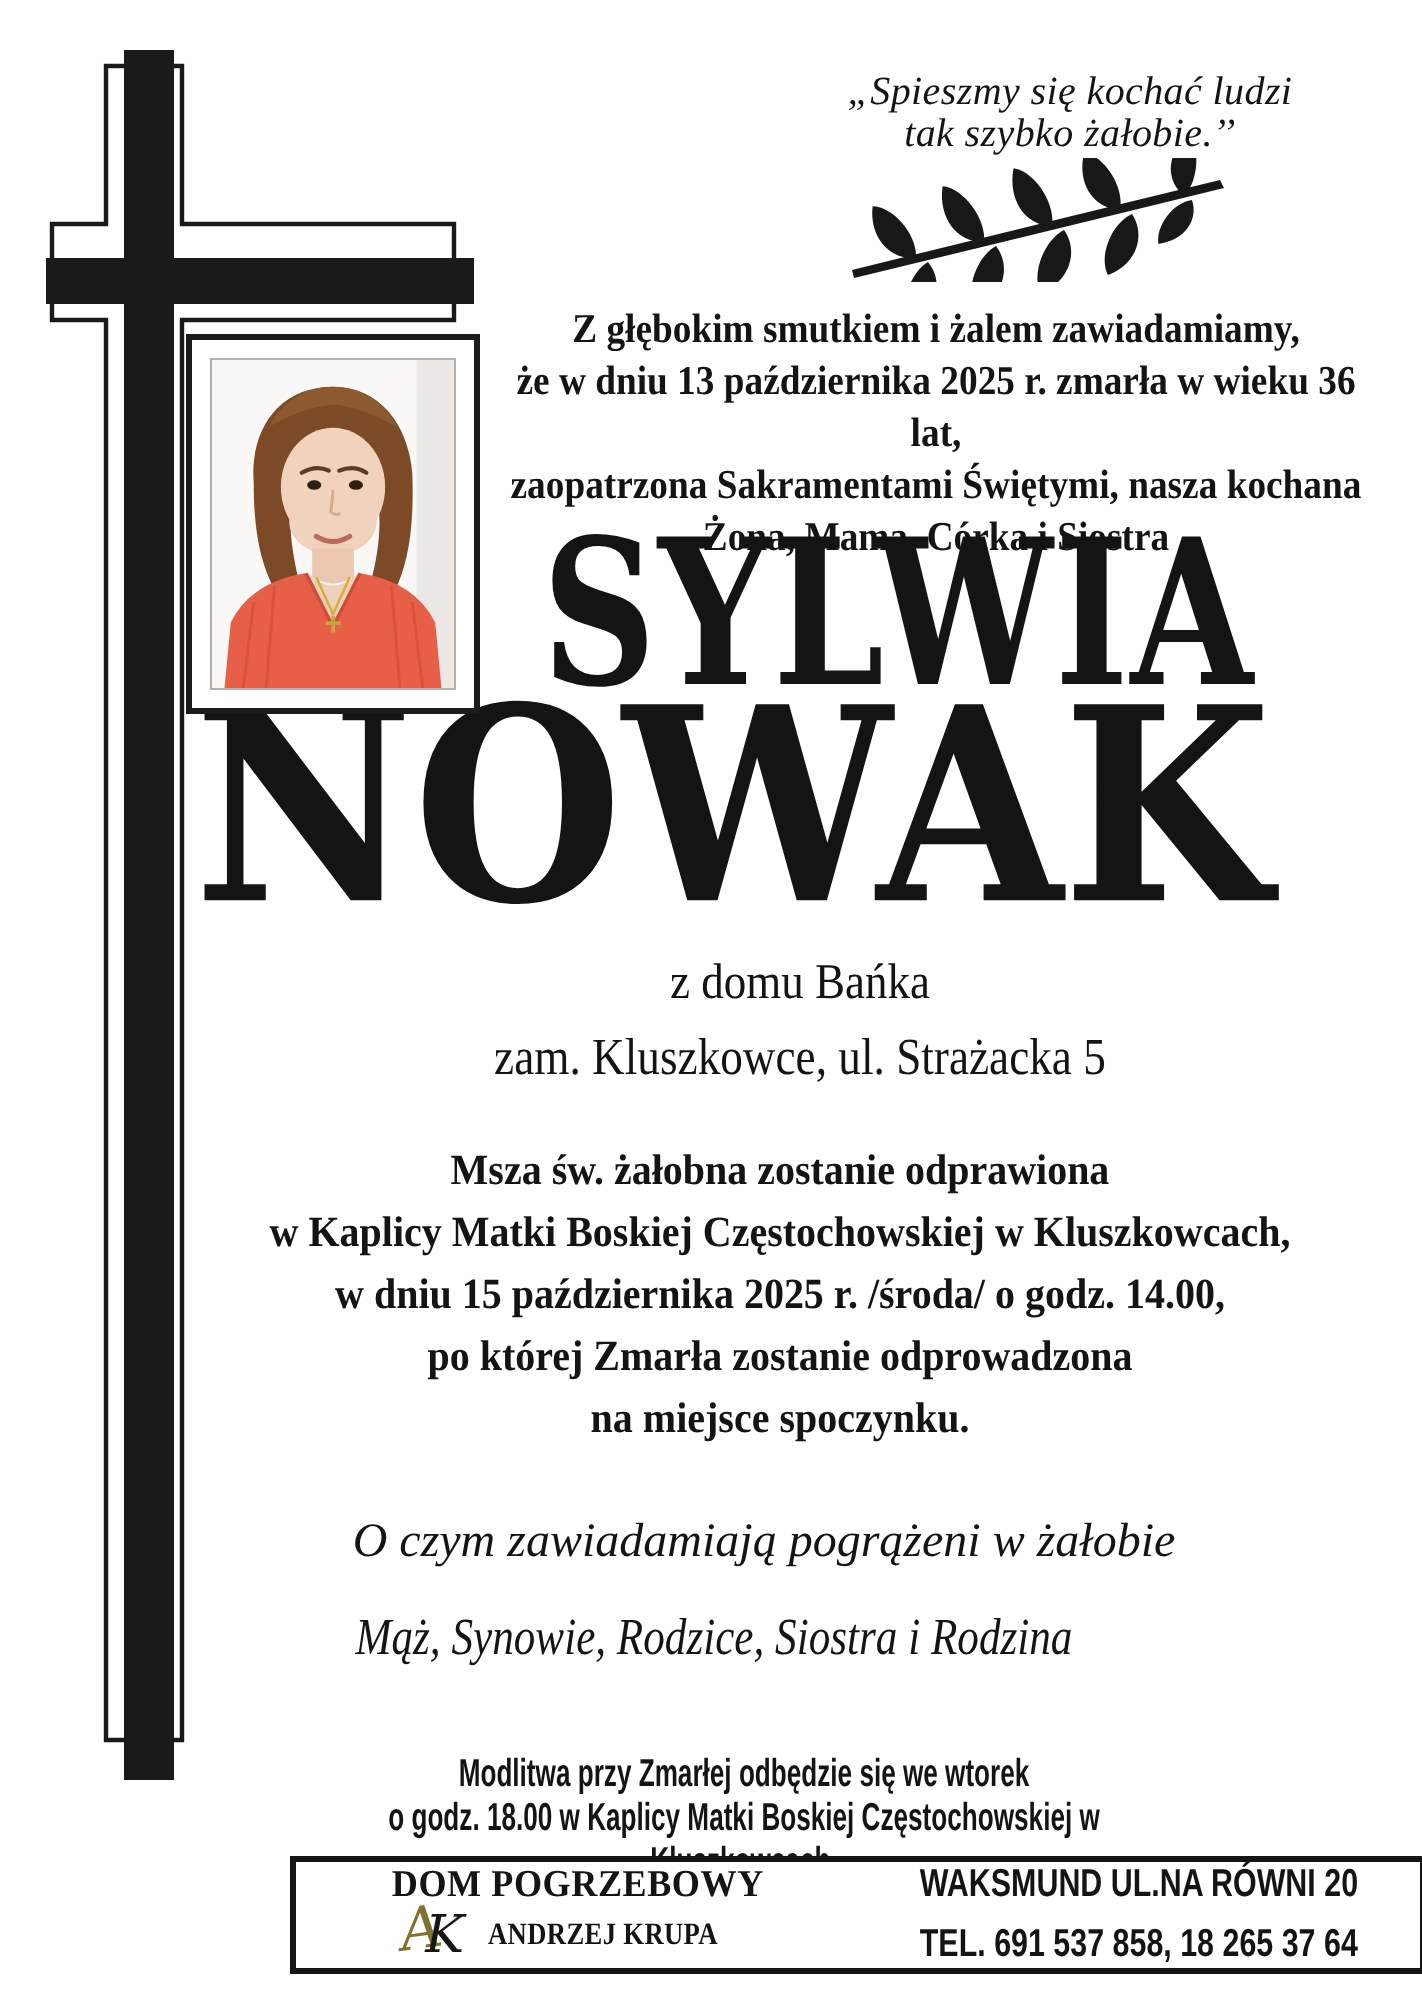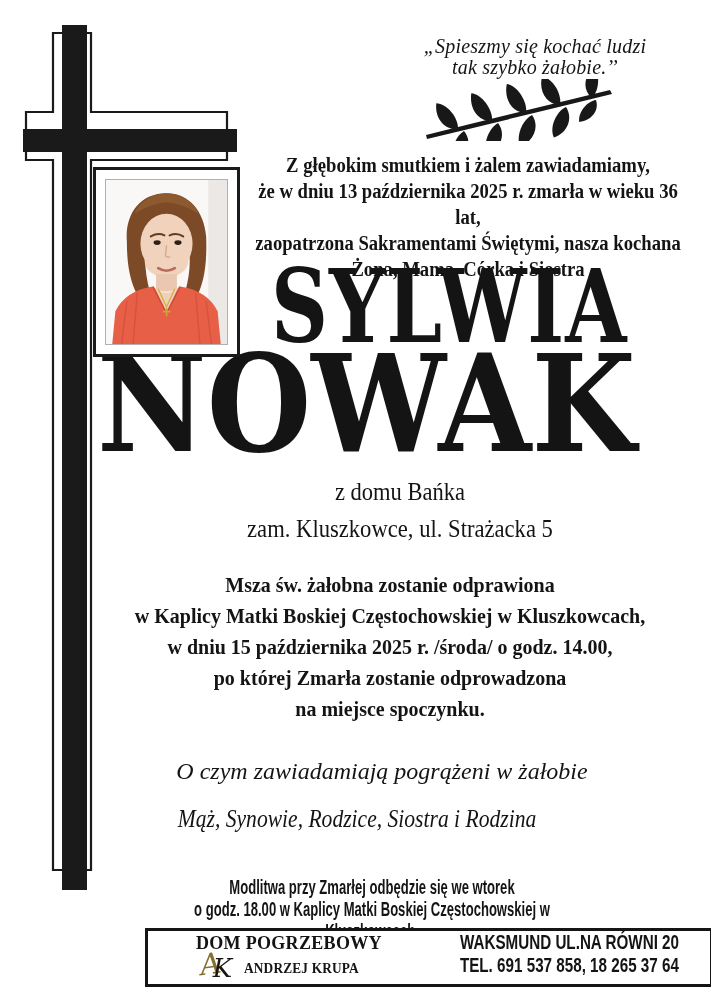--- a/index.html
+++ b/index.html
@@ -98,21 +98,21 @@
   }
   .monogram .k {
     position:absolute; left:13px; top:0px; font-family:"DejaVu Serif", serif;
     font-style:italic; font-size:26px; line-height:30px; color:#181512;
   }
   .owner {
     font-weight:bold; font-size:15.5px; letter-spacing:.2px; white-space:nowrap;
     transform:scaleX(.86); transform-origin:0 50%;
   }
   .footer-right {
-    width:50%; display:flex; flex-direction:column; align-items:center; justify-content:flex-start;
+    width:50%; display:flex; flex-direction:column; align-items:center; justify-content:space-between;
     font-family:"Liberation Sans", sans-serif; font-weight:bold; font-size:19.5px; line-height:23px;
   }
   .footer-right > div { transform:scaleX(.78); transform-origin:50% 50%; white-space:nowrap; }
 </style>
 </head>
 <body>
 
 <div class="page">
 
   <div class="cross-wrap">

